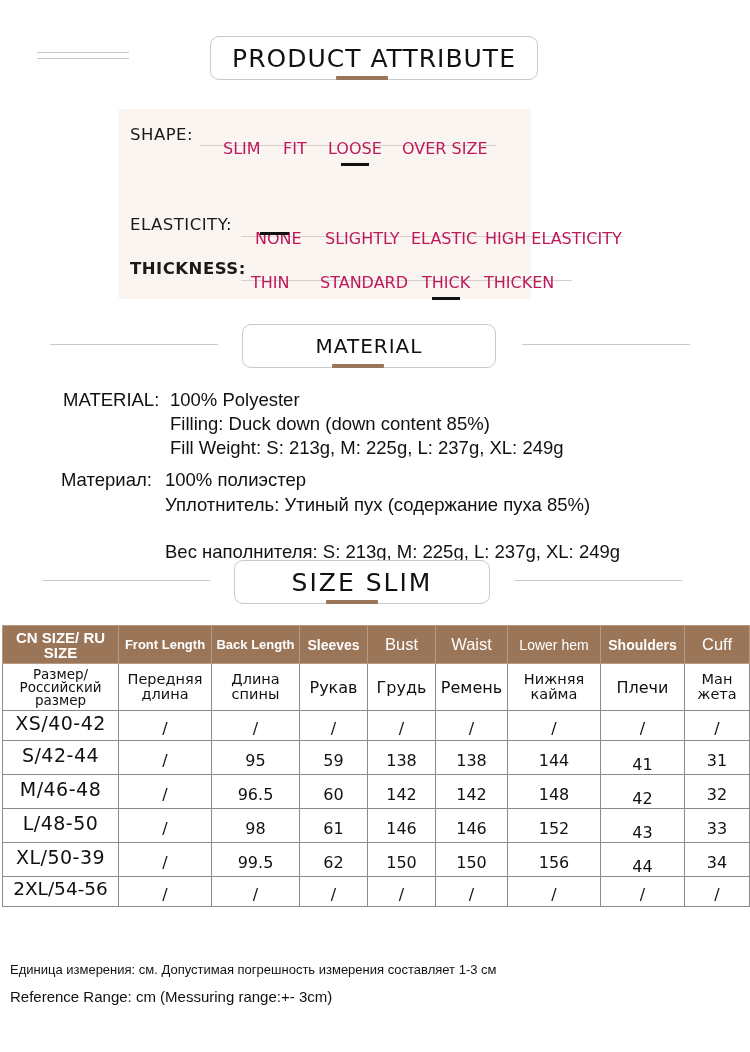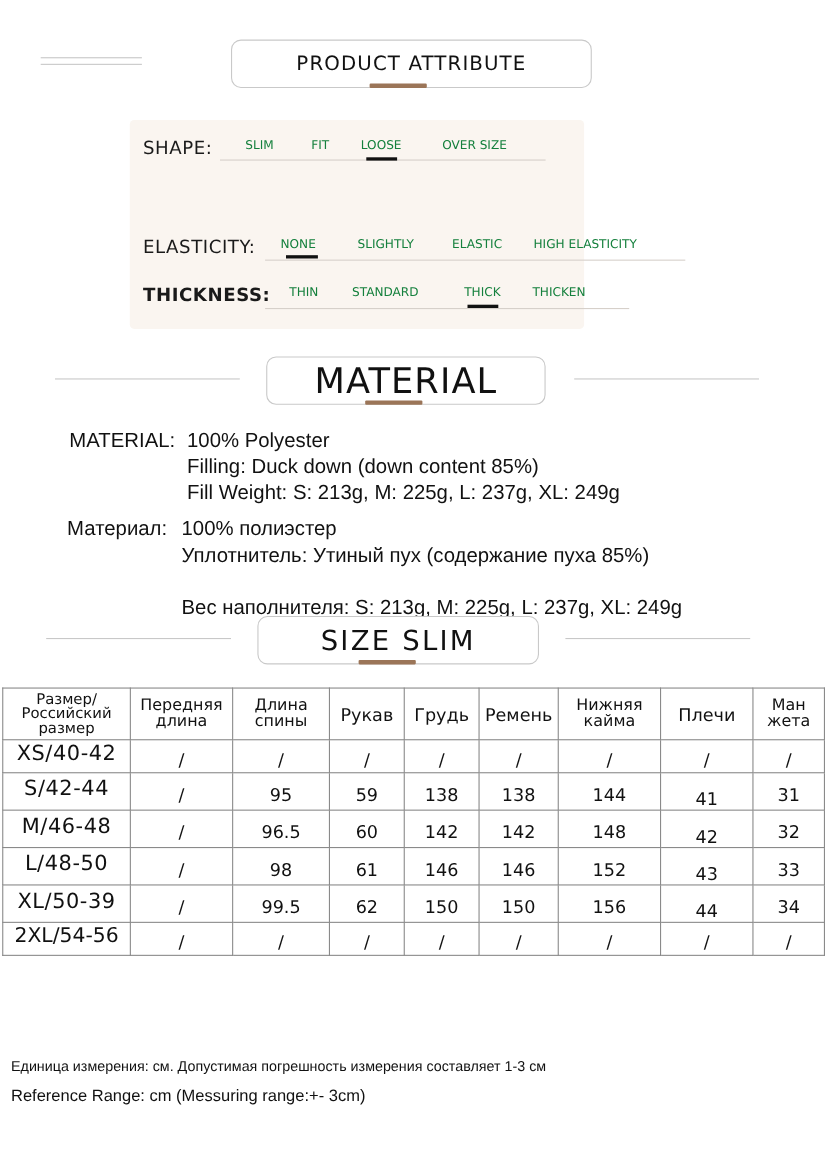--- a/index.html
+++ b/index.html
@@ -19,21 +19,21 @@
   }
 
   
   .attr-panel {
     position: absolute; left: 118px; top: 109px; width: 413px; height: 190px;
     background: #faf5f0; border-radius: 4px;
   }
   .attr-row { position: absolute; left: 12px; height: 30px; }
   .attr-label { position: absolute; left: 0; font-size: 16.5px; color: #1a1a1a; letter-spacing: 0.5px; white-space: nowrap; }
   .attr-line { position: absolute; height: 1px; background: #d6d0ca; }
-  .attr-opt { position: absolute; font-size: 11px; color: #15803d; white-space: nowrap; }
+  .attr-opt { position: absolute; font-size: 16px; color: #be185d; white-space: nowrap; margin-top: 14px; }
   .attr-opt.sel::after {
     content: ""; position: absolute; left: 50%; transform: translateX(-50%);
     bottom: -8px; width: 28px; height: 3px; background: #111;
   }
 
   
   .mat-text { position: absolute; font-family: "Liberation Sans", sans-serif; font-size: 18.5px; color: #111; white-space: nowrap; text-align: center; }
 
   
   .size-table {
@@ -56,21 +56,21 @@
   .size-table tbody td.size { font-size: 19px; padding-top: 0; padding-bottom: 6px; letter-spacing: 0.5px; }
   .size-table tbody td.lower { padding-top: 14px; margin-left: 32px; }
 
   .footnote { position: absolute; left: 10px; white-space: nowrap; font-family: "Liberation Sans", sans-serif; color: #111; }
 </style>
 </head>
 <body>
 
 <div class="section-title" style="top:36px;">
   <div class="rule" style="left:37px; width:92px; top:16px;"></div>
-  <div class="pill" style="left:210px; width:328px; font-size:18px;">PRODUCT ATTRIBUTE</div>
+  <div class="pill" style="left:210px; width:328px; font-size:25px;">PRODUCT ATTRIBUTE</div>
   <div class="accent" style="left:336px; width:52px; top:40px;"></div>
   <div class="rule" style="left:391px; width:0px; top:16px;"></div>
   <div class="rule" style="left:620px; width:0px;"></div>
 </div>
 <div class="rule-abs" style="position:absolute; left:37px; top:58px; width:92px; height:1px; background:#c8c8c8;"></div>
 <div class="rule-abs" style="position:absolute; left:391px; top:58px; width:0; height:1px;"></div>
 <div style="position:absolute; left:600px; top:58px; width:0; height:1px;"></div>
 
 <div class="attr-panel">
 
@@ -89,33 +89,33 @@
     <div class="attr-line" style="left:111px; width:382px; top:23px;"></div>
     <span class="attr-opt" style="left:125px; top:2px;">NONE</span>
     <span class="attr-opt" style="left:195px; top:2px;">SLIGHTLY</span>
     <span class="attr-opt" style="left:281px; top:2px;">ELASTIC</span>
     <span class="attr-opt" style="left:355px; top:2px;">HIGH ELASTICITY</span>
   </div>
 
   <div class="attr-row" style="top:150px; width:500px;">
     <span class="attr-label" style="top:0px;font-weight:bold;">THICKNESS:</span>
     <div class="attr-line" style="left:111px; width:331px; top:21px;"></div>
-    <span class="attr-opt" style="left:133px; top:0px;">THIN</span>
+    <span class="attr-opt" style="left:121px; top:0px;">THIN</span>
     <span class="attr-opt" style="left:190px; top:0px;">STANDARD</span>
     <span class="attr-opt sel" style="left:292px; top:0px;">THICK</span>
     <span class="attr-opt" style="left:354px; top:0px;">THICKEN</span>
   </div>
 </div>
 
 <div style="position:absolute; left:260px; top:232px; width:29px; height:3px; background:#111;"></div>
 
 <div style="position:absolute; left:50px; top:344px; width:168px; height:1px; background:#c8c8c8;"></div>
 <div style="position:absolute; left:522px; top:344px; width:168px; height:1px; background:#c8c8c8;"></div>
 <div class="section-title" style="top:324px;">
-  <div class="pill" style="left:242px; width:254px; font-size:32px;">MATERIAL</div>
+  <div class="pill" style="left:242px; width:254px; font-size:20px;">MATERIAL</div>
   <div class="accent" style="left:332px; width:52px; top:40px;"></div>
 </div>
 
 <div>
   <span class="mat-text" style="left:63px; top:389px;">MATERIAL:</span>
   <span class="mat-text" style="left:170px; top:389px;">100% Polyester</span>
   <span class="mat-text" style="left:170px; top:413px;">Filling: Duck down (down content 85%)</span>
   <span class="mat-text" style="left:170px; top:437px;">Fill Weight: S: 213g, M: 225g, L: 237g, XL: 249g</span>
 </div>
 <div>
@@ -138,20 +138,31 @@
       <col style="width:93px">
       <col style="width:88px">
       <col style="width:68px">
     <col style="width:68px">
       <col style="width:72px">
       <col style="width:93px">
       <col style="width:84px">
       <col style="width:65px">
   </colgroup>
   <thead>
+    <tr class="en">
+      <th class="first">CN SIZE/ RU SIZE</th>
+      <th style="font-size:13px;">Front Length</th>
+      <th style="font-size:13px;">Back Length</th>
+      <th style="font-size:14px;">Sleeves</th>
+      <th class="big">Bust</th>
+      <th class="big">Waist</th>
+      <th style="font-size:14px; font-weight:normal;">Lower hem</th>
+      <th style="font-size:14px;">Shoulders</th>
+      <th class="big">Cuff</th>
+    </tr>
     <tr class="ru">
       <th style="font-size:13.5px; line-height:13px;">Размер/ Российский размер</th>
       <th>Передняя длина</th>
       <th>Длина спины</th>
       <th class="bigru">Рукав</th>
       <th class="bigru">Грудь</th>
       <th class="bigru">Ремень</th>
       <th>Нижняя кайма</th>
       <th class="bigru">Плечи</th>
       <th style="padding:0 8px;">Ман жета</th>

